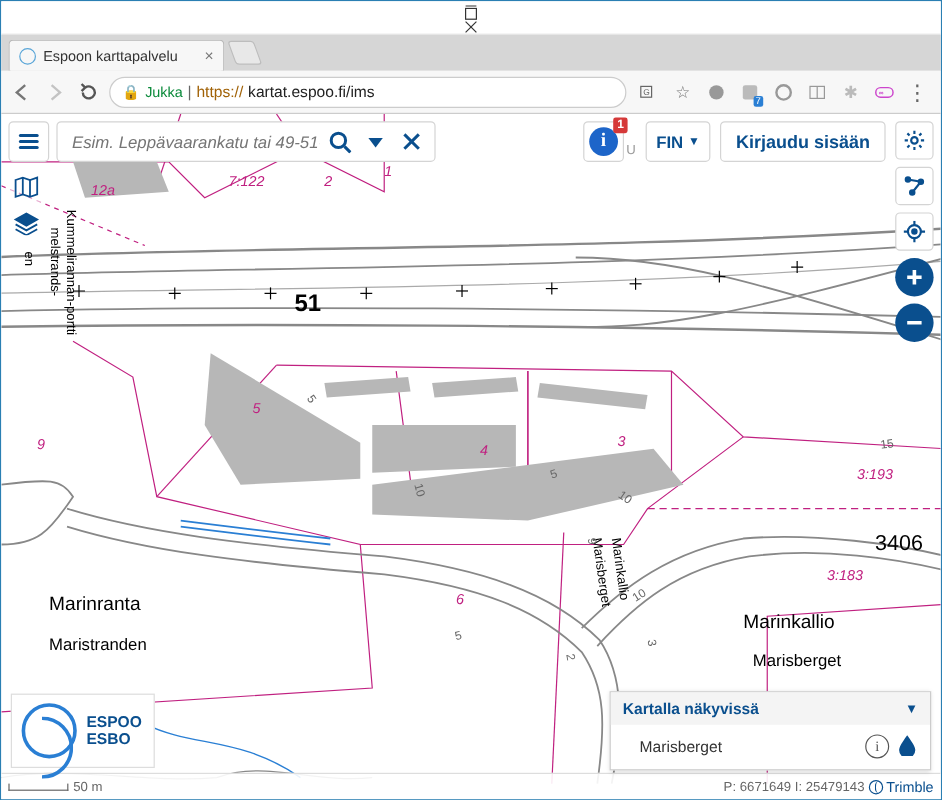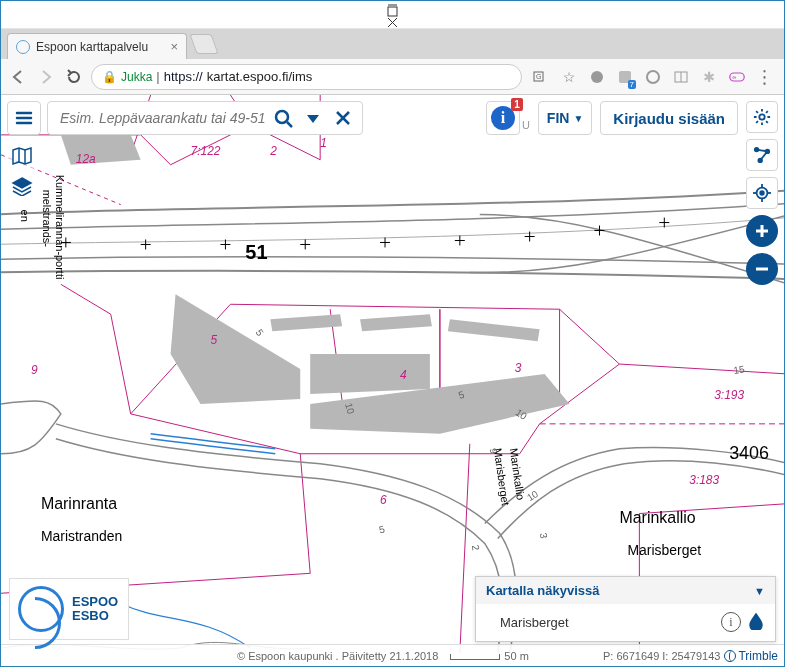--- a/index.html
+++ b/index.html
@@ -284,21 +284,21 @@
   }
   .statusbar .right { margin-left:auto; display:flex; align-items:center; gap:4px;justify-content:flex-end;}
   .trimble { color:#0a4f8e; font-weight:normal; font-size:12px; display:flex; align-items:center; gap:2px;}
   .trimble .globe { width:12px;height:12px;border:1.5px solid #0a4f8e;border-radius:50%; position:relative;}
   .trimble .globe:before { content:""; position:absolute; inset:0; border-left:1.5px solid #0a4f8e; border-radius:50%; left:35%;}
 
   
   .layers-panel {
     position:absolute;
     right: 8px; bottom: 24px;
-    width: 301px;
+    width: 268px;
     background:#fff;
     border:1px solid #ccc;
     box-shadow: 0 1px 4px rgba(0,0,0,.15);
     z-index: 28;
     font-size: 13px;
   }
   .layers-panel .hdr {
     background:#f4f4f4;
     padding: 6px 10px;
     color:#0a4f8e;
@@ -386,21 +386,21 @@
   <div class="navbtn reload">
     <svg>
         <path d="M3 8a5 5 0 1 0 2-4"></path>
         <polyline points="2,1 5,4 2,7"></polyline>
       </svg>
   </div>
   <div class="addr">
     <span class="lock">🔒</span>
     <span class="secure">Jukka</span>
     <span class="sep">|</span>
-    <span style="color:#0f172a">https://</span>
+    <span style="color:#a16207">https://</span>
       <span class="url">kartat.espoo.fi/ims</span>
   </div>
   <div class="ext-icons">
     <div class="ext">
         <svg viewBox="0 0 16 16">
           <rect x="1" y="3" width="9" height="9" fill="none" stroke="#666"></rect>
           <text x="3" y="10" font-size="7" fill="#666">G</text>
         </svg>
       </div>
     <div class="ext">☆</div>
@@ -672,21 +672,20 @@
 
   <div class="logo">
     <div class="mark"></div>
     <div class="txt">
       <div>ESPOO</div>
       <div>ESBO</div>
     </div>
   </div>
 
   <div class="statusbar">
-    <span style="margin-left:230px">© Espoon kaupunki . Päivitetty 21.1.2018</span>
     <span><span class="scale-bar"></span><span>50 m</span></span>
     <span class="right">
       <span>P: 6671649 I: 25479143</span>
       <span class="trimble">
           <span class="globe"></span>
           <span>Trimble</span>
         </span>
     </span>
   </div>
 

